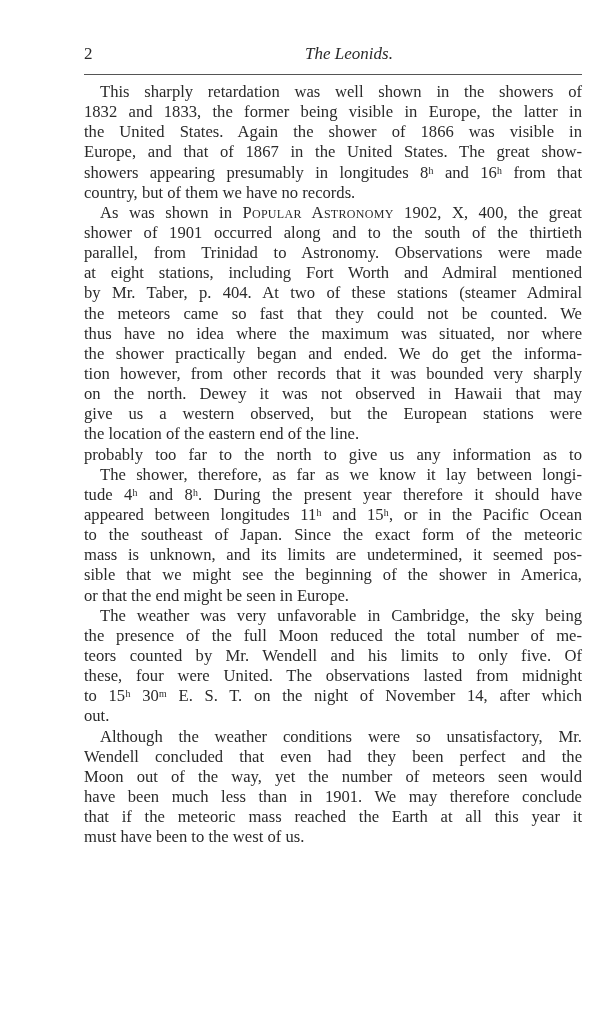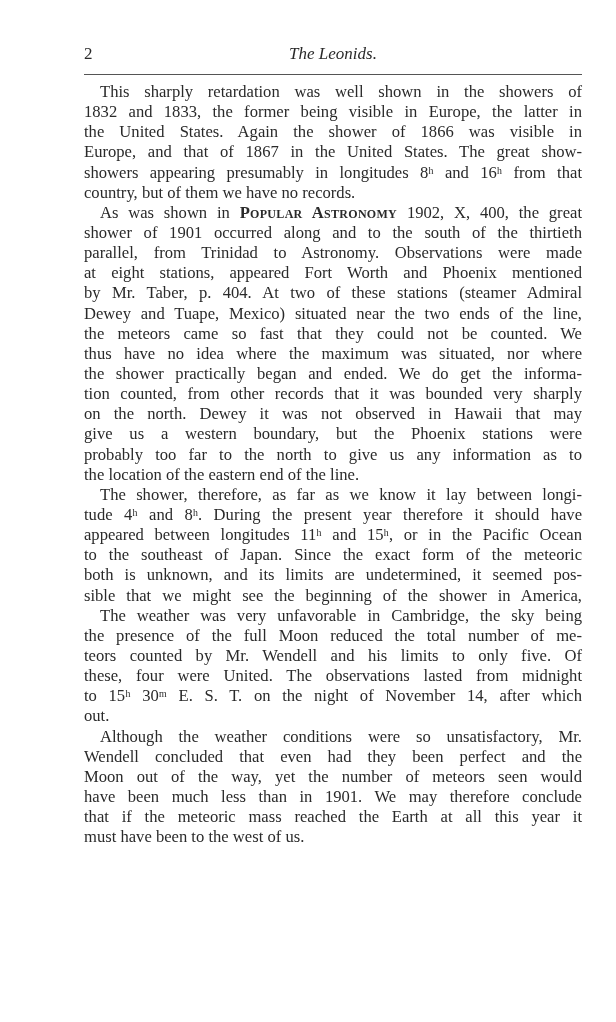--- a/index.html
+++ b/index.html
@@ -30,21 +30,21 @@
       font-family: "Liberation Serif", serif;
       font-size: 17px;
     }
     .page-number {
       position: absolute;
       left: 0;
       top: 0;
     }
     .page-title {
       position: absolute;
-      left: 0;
+      left: 16px;
       width: 498px;
       text-align: center;
       font-style: italic;
       top: 0;
     }
     .rule {
       position: absolute;
       top: 74px;
       left: 0;
       width: 498px;
@@ -72,21 +72,20 @@
     }
     .line.last {
       text-align-last: left;
     }
     .line.indent {
       padding-left: 16px;
     }
     .sc {
       font-variant: small-caps;
       letter-spacing: 0.3px;
-      font-weight: bold;
     }
   </style>
 </head>
 <body>
 
 <div class="page">
   <div class="running-head">
     <span class="page-number">2</span>
     <span class="page-title">The Leonids.</span>
   </div>
@@ -97,39 +96,39 @@
         <span class="line">1832 and 1833, the former being visible in Europe, the latter in</span>
         <span class="line">the United States.  Again the shower of 1866 was visible in</span>
         <span class="line">Europe, and that of 1867 in the United States.   The great show-</span>
         <span class="line">showers appearing presumably in longitudes 8ʰ and 16ʰ from that</span>
         <span class="line last">country, but of them we have no records.</span>
       </div>
       <div>
         <span class="line indent">As was shown in <span class="sc">Popular Astronomy</span> 1902, X, 400, the great</span>
         <span class="line">shower of 1901 occurred along and to the south of the thirtieth</span>
         <span class="line">parallel, from Trinidad to Astronomy.  Observations were made</span>
-        <span class="line">at eight stations, appeared Fort Worth and Phoenix mentioned</span>
+        <span class="line">at eight stations, including Fort Worth and Admiral mentioned</span>
         <span class="line">by Mr. Taber, p. 404.   At two of these stations (steamer Admiral</span>
-        <span class="line">Dewey and Tuape, Mexico) situated near the two ends of the line,</span>
         <span class="line">the meteors came so fast that they could not be counted.  We</span>
         <span class="line">thus have no idea where the maximum was situated, nor where</span>
         <span class="line">the shower practically began and ended.  We do get the informa-</span>
-        <span class="line">tion counted, from other records that it was bounded very sharply</span>
+        <span class="line">tion however, from other records that it was bounded very sharply</span>
         <span class="line">on the north.  Dewey it was not observed in Hawaii that may</span>
-        <span class="line">give us a western boundary, but the Phoenix stations were</span>
+        <span class="line">give us a western observed, but the European stations were</span>
+        <span class="line last">the location of the eastern end of the line.</span>
         <span class="line">probably too far to the north to give us any information as to</span>
-        <span class="line last">the location of the eastern end of the line.</span>
       </div>
       <div>
         <span class="line indent">The shower, therefore, as far as we know it lay between longi-</span>
         <span class="line">tude 4ʰ and 8ʰ.  During the present year therefore it should have</span>
         <span class="line">appeared between longitudes 11ʰ and 15ʰ, or in the Pacific Ocean</span>
         <span class="line">to the southeast of Japan.  Since the exact form of the meteoric</span>
-        <span class="line">both is unknown, and its limits are undetermined, it seemed pos-</span>
+        <span class="line">mass is unknown, and its limits are undetermined, it seemed pos-</span>
         <span class="line">sible that we might see the beginning of the shower in America,</span>
+        <span class="line last">or that the end might be seen in Europe.</span>
       </div>
       <div>
         <span class="line indent">The weather was very unfavorable in Cambridge, the sky being</span>
         <span class="line">the presence of the full Moon reduced the total number of me-</span>
         <span class="line">teors counted by Mr. Wendell and his limits to only five.  Of</span>
         <span class="line">these, four were United.  The observations lasted from midnight</span>
         <span class="line">to 15ʰ 30ᵐ E. S. T. on the night of November 14, after which</span>
         <span class="line last">out.</span>
       </div>
       <div>

